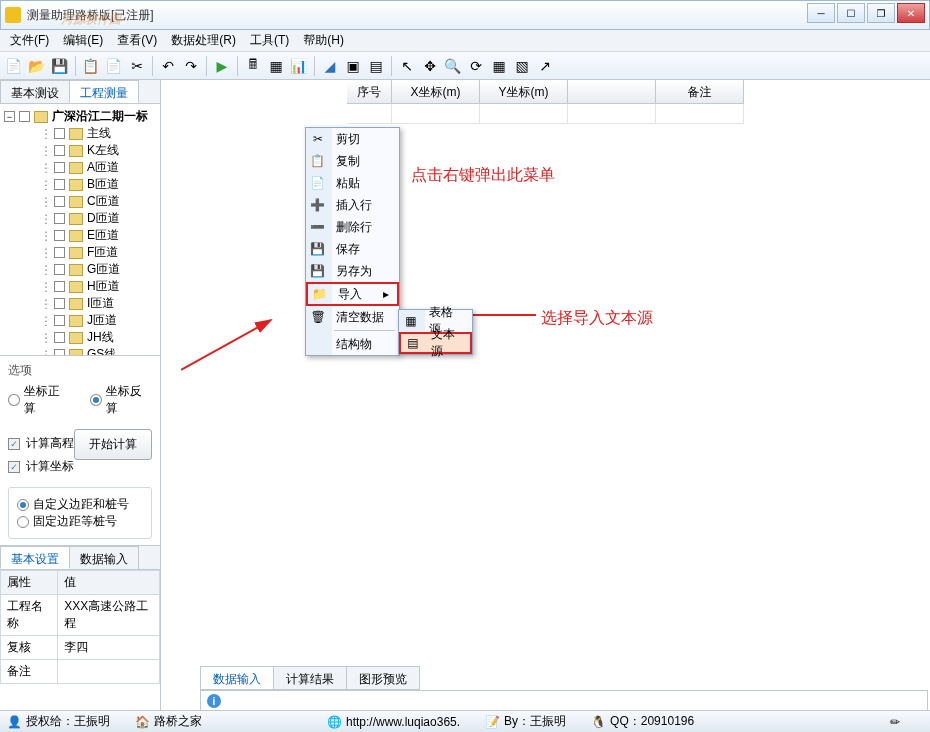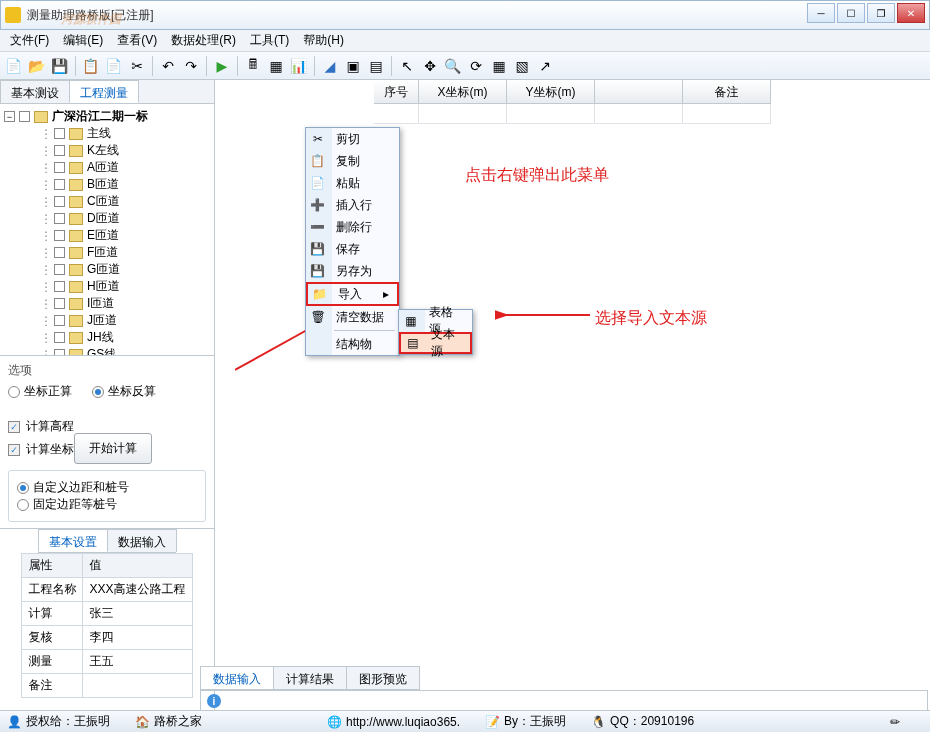--- a/index.html
+++ b/index.html
@@ -21,21 +21,21 @@
     
     
     .toolbar { height: 28px; background: linear-gradient(#f8faff, #e8f0f8); border-bottom: 1px solid #c0c8d0; display: flex; align-items: center; padding: 0 4px; gap: 3px; }
     .tb-btn { width: 20px; height: 20px; border: 1px solid transparent; display: flex; align-items: center; justify-content: center; cursor: pointer; font-size: 14px; }
     .tb-sep { width: 1px; height: 20px; background: #c0c8d0; margin: 0 2px; }
     
     
     .main { display: flex; height: 630px; }
     
     
-    .left-panel { width: 215px; border-right: 1px solid #c0c8d0; display: flex; flex-direction: column; background: #fff; }
+    .left-panel { width: 161px; border-right: 1px solid #c0c8d0; display: flex; flex-direction: column; background: #fff; }
     
     
     .tabs { display: flex; height: 24px; border-bottom: 1px solid #c0c8d0; background: #f0f4f8; }
     .tab { padding: 4px 10px; border: 1px solid #c0c8d0; border-bottom: none; background: #f0f4f8; cursor: pointer; margin-right: -1px; }
     .tab.active { background: #fff; color: #0060c0; border-bottom: 1px solid #fff; position: relative; z-index: 1; }
     
     
     .tree { flex: 0 0 252px; overflow: auto; padding: 4px 2px; border-bottom: 1px solid #c0c8d0; }
     .tree-node { display: flex; align-items: center; height: 17px; cursor: pointer; padding-left: 2px; }
     .tree-node.child { padding-left: 38px; }
@@ -55,21 +55,21 @@
     .radio-btn.checked::after { content: ''; width: 6px; height: 6px; background: #3080d0; border-radius: 50%; }
     .check-calc { display: flex; align-items: center; gap: 6px; margin: 6px 0; }
     .calc-btn { padding: 6px 14px; border: 1px solid #a0a8b0; background: linear-gradient(#fff, #e8ecf0); cursor: pointer; border-radius: 3px; }
     .checkbox { width: 12px; height: 12px; border: 1px solid #888; background: #fff; display: flex; align-items: center; justify-content: center; font-size: 9px; }
     .checkbox.checked::after { content: '✓'; color: #3080d0; }
     .checkbox.disabled { background: #f0f0f0; }
     
     .sub-options { border: 1px solid #d0d8e0; padding: 8px; margin-top: 6px; border-radius: 3px; }
     
     
-    .lower-section { flex: 1; display: flex; flex-direction: column; align-items: center; }
+    .lower-section { flex: 1; display: flex; flex-direction: column; }
     .prop-table { flex: 1; overflow: auto; }
     .prop-table table { width: 100%; border-collapse: collapse; }
     .prop-table th, .prop-table td { border: 1px solid #d0d8e0; padding: 3px 6px; text-align: left; height: 20px; }
     .prop-table th { background: #f0f4f8; font-weight: normal; }
     
     
     .right-panel { flex: 1; display: flex; flex-direction: column; position: relative; align-items: center; }
     .data-header { height: 24px; display: flex; background: linear-gradient(#fff, #e8ecf0); border-bottom: 1px solid #c0c8d0; }
     .data-header-cell { border-right: 1px solid #c0c8d0; padding: 4px 0; text-align: center; }
     .data-body { flex: 1; background: #fff; position: relative; }
@@ -272,21 +272,21 @@
       <div class="radio-row">
         <div class="radio">
           <span class="radio-btn"></span>
           <span>坐标正算</span>
         </div>
         <div class="radio">
           <span class="radio-btn checked"></span>
           <span>坐标反算</span>
         </div>
       </div>
-      <div style="display:flex;align-items:flex-end;">
+      <div style="display:flex;align-items:flex-start;">
         <div>
           <div class="check-calc">
             <span class="checkbox checked disabled"></span>
             <span>计算高程</span>
           </div>
           <div class="check-calc">
             <span class="checkbox checked disabled"></span>
             <span>计算坐标</span>
           </div>
         </div>
@@ -316,30 +316,22 @@
                 <th>属性</th>
                 <th>值</th>
               </tr>
           </tbody>
             <tbody id="prop-rows">
               <tr>
                 <td>工程名称</td>
                 <td>XXX高速公路工程</td>
               </tr>
               <tr>
-                <td>计算</td>
-                <td>张三</td>
-              </tr>
-              <tr>
                 <td>复核</td>
                 <td>李四</td>
-              </tr>
-              <tr>
-                <td>测量</td>
-                <td>王五</td>
               </tr>
               <tr>
                 <td>备注</td>
                 <td></td>
               </tr>
             </tbody>
         </table>
       </div>
     </div>
   </div>

